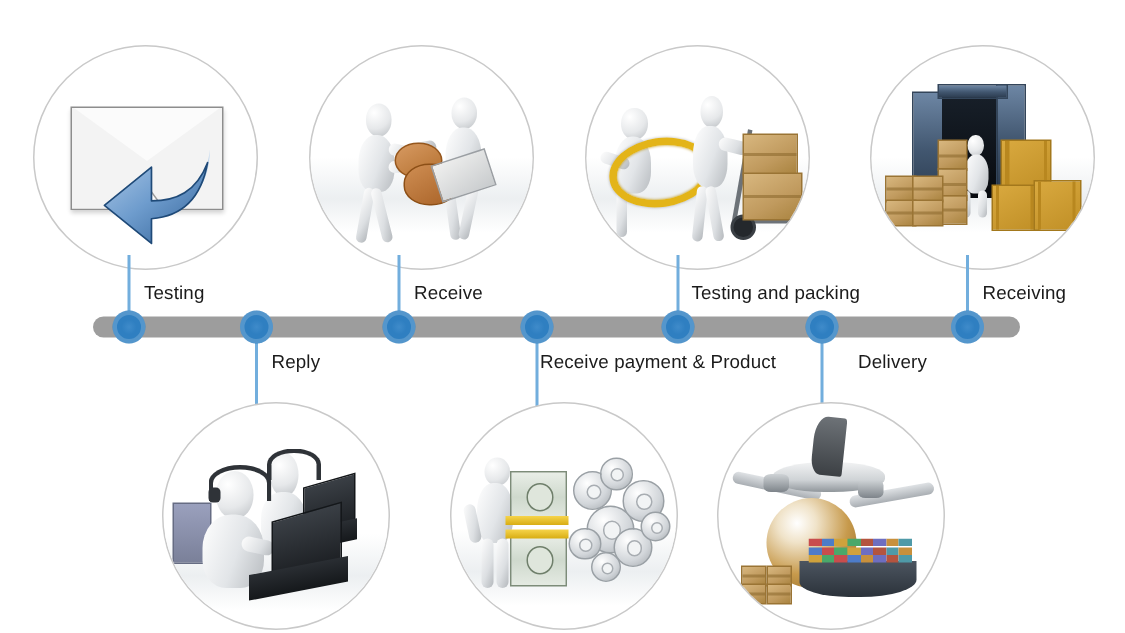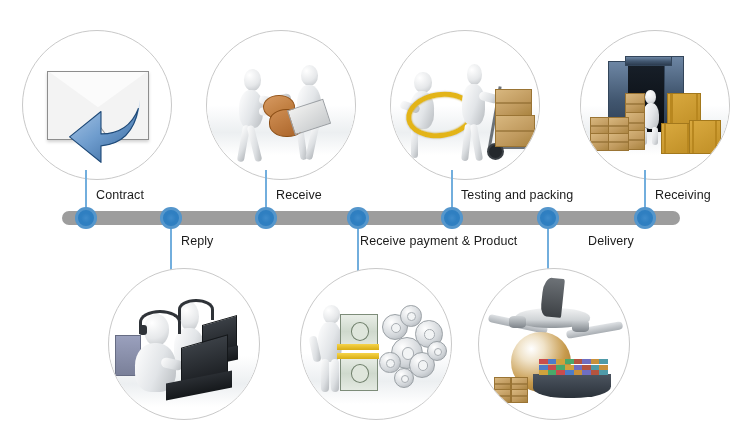--- a/index.html
+++ b/index.html
@@ -265,26 +265,26 @@
   <div class="connector" style="left:547px;top:224px;height:48px;"></div>
 
   <div class="node" style="left:86px;top:218px;"></div>
   <div class="node" style="left:171px;top:218px;"></div>
   <div class="node" style="left:266px;top:218px;"></div>
   <div class="node" style="left:358px;top:218px;"></div>
   <div class="node" style="left:452px;top:218px;"></div>
   <div class="node" style="left:548px;top:218px;"></div>
   <div class="node" style="left:645px;top:218px;"></div>
 
-  <span class="lbl" style="left:96px;top:188px;">Contract</span>
+  <span class="lbl" style="left:96px;top:188px;">Testing</span>
   <span class="lbl" style="left:181px;top:234px;">Reply</span>
   <span class="lbl" style="left:276px;top:188px;">Receive</span>
   <span class="lbl" style="left:461px;top:188px;">Testing and packing</span>
   <span class="lbl" style="left:360px;top:234px;">Receive payment &amp; Product</span>
-  <span class="lbl" style="left:588px;top:234px;">Delivery</span>
+  <span class="lbl" style="left:572px;top:234px;">Delivery</span>
   <span class="lbl" style="left:655px;top:188px;">Receiving</span>
 
   <div class="circ" style="left:108px;top:268px;width:150px;height:150px;">
     <div class="scene">
       <div class="floor" style="bottom:8%;"></div>
       <div class="monitor" style="left:4%;top:44%;width:16%;height:26%;"></div>
 
       <div class="man" style="left:42%;top:22%;width:24%;height:44%;">
         <div class="head" style="left:22%;top:0;width:52%;height:44%;"></div>
         <div class="body" style="left:6%;top:40%;width:82%;height:58%;"></div>

